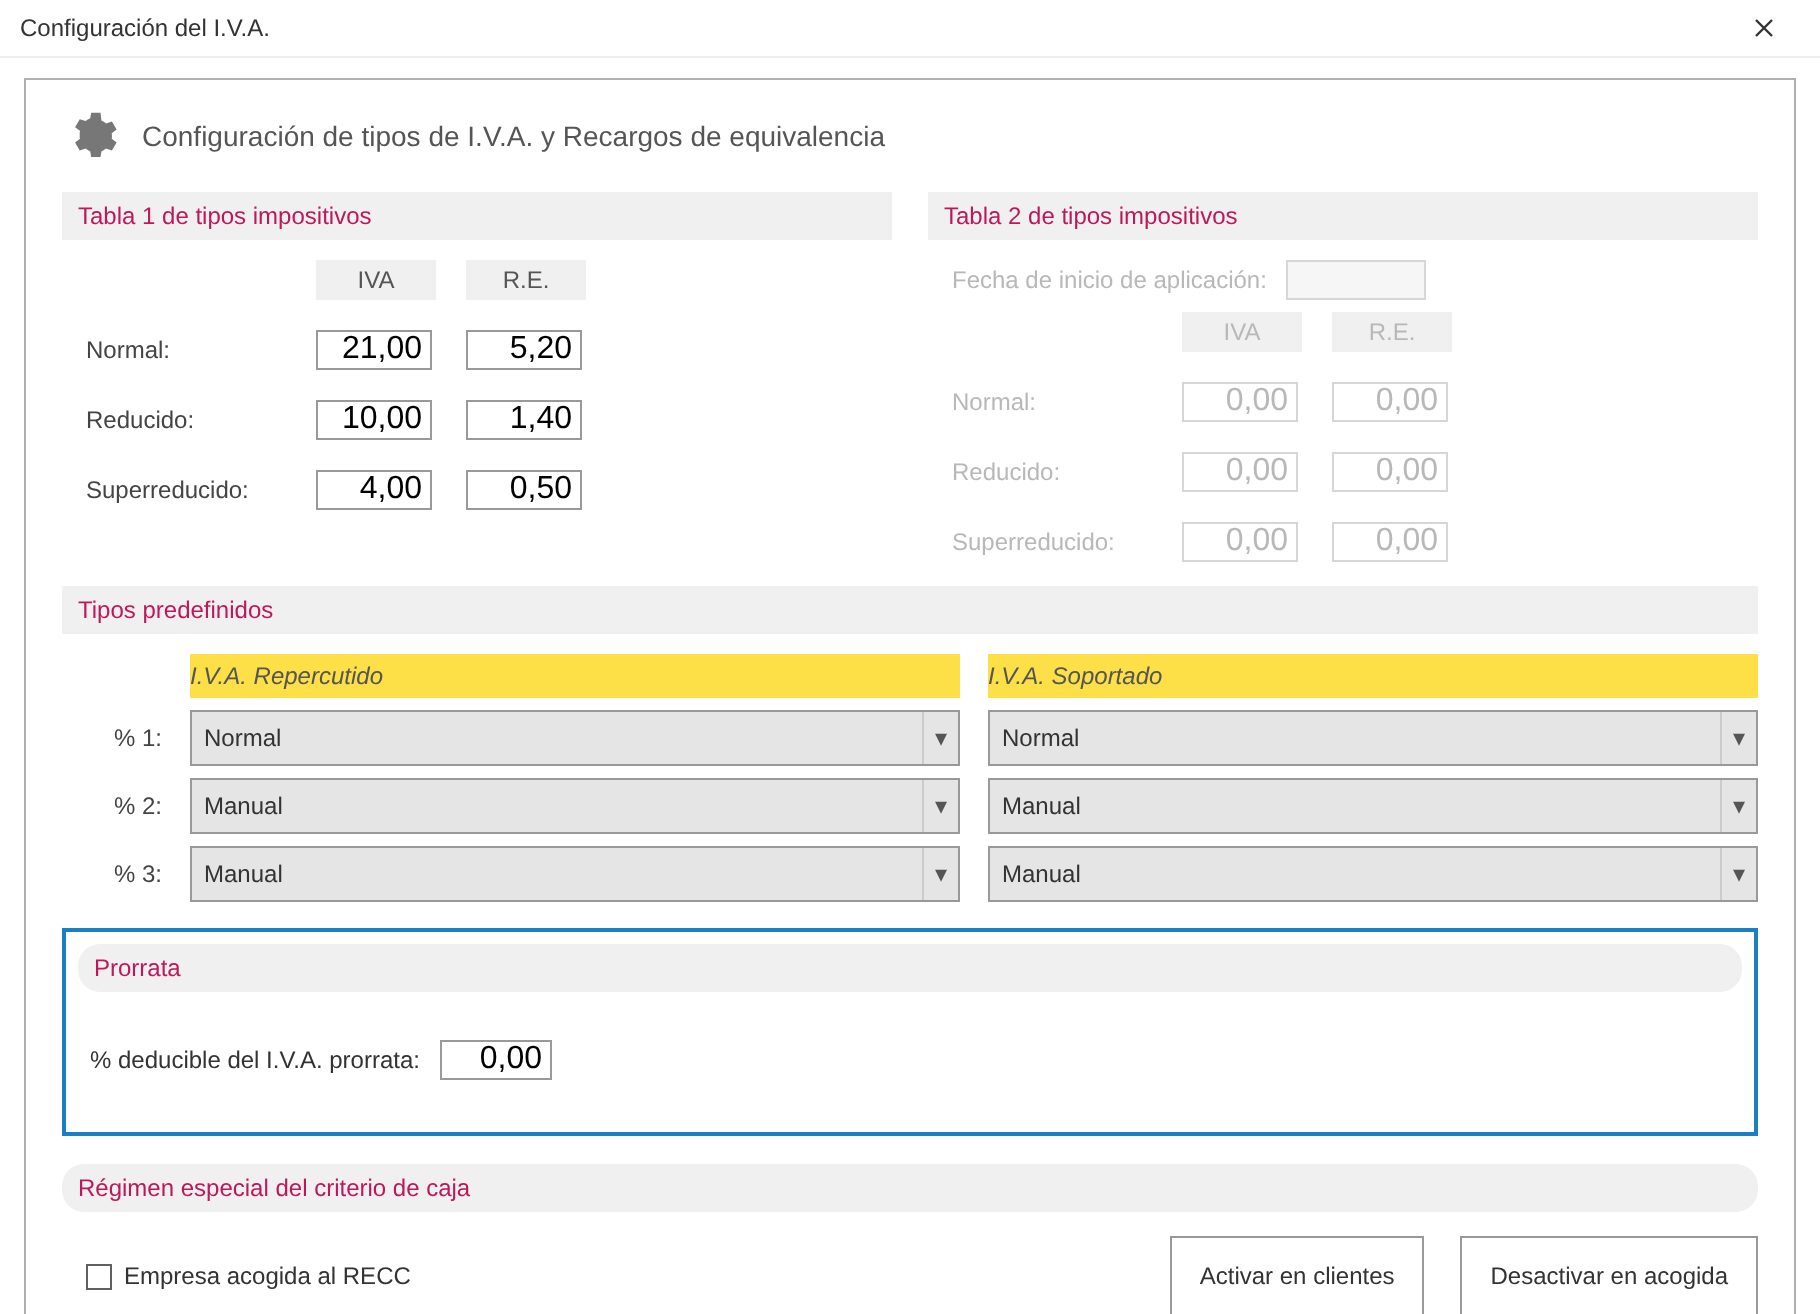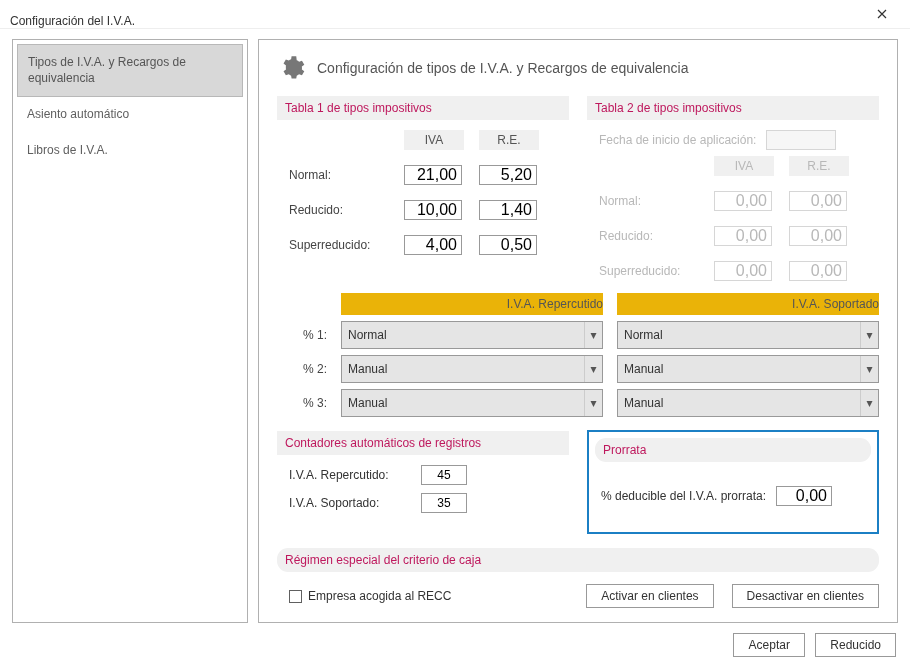--- a/index.html
+++ b/index.html
@@ -11,21 +11,21 @@
     background: #fff;
     width: 910px; height: 657px;
     overflow: hidden;
   }
   .window {
     width: 910px; height: 657px;
     display: flex; flex-direction: column;
   }
   .titlebar {
     height: 30px;
-    display: flex; align-items: flex-end;
+    display: flex; align-items: center;
     padding: 0 8px 0 10px;
     border-bottom: 1px solid #eee;
   }
   .titlebar .title { flex: 1; font-size: 12px; color: #333; }
   .titlebar .close {
     width: 40px; height: 28px;
     display: flex; align-items: center; justify-content: center;
     font-size: 14px; color: #333;
   }
   .body {
@@ -109,21 +109,21 @@
   }
   .predef {
     display:grid;
     grid-template-columns: 44px 1fr 1fr;
     column-gap: 14px;
     row-gap: 6px;
     align-items:center;
     margin-left: 6px;
     margin-bottom: 14px;
   }
-  .predef .group-hdr { text-align:right; color:#555; background:#eab308; padding:4px 0;}
+  .predef .group-hdr { text-align:left; color:#555; background:#fde047; padding:4px 0;font-style:italic;}
   .predef .row-lbl { text-align:right; color:#444; }
   .select {
     height: 28px;
     border:1px solid #999;
     display:flex; align-items:center;
     padding: 0 0 0 6px;
     background:#e5e5e5;
     position:relative;
     font-size:12px;
   }
@@ -156,21 +156,21 @@
     padding: 24px 12px 26px 12px;
     display:flex; align-items:center; justify-content:flex-start; gap:10px;
   }
   .checkbox-row {
     display:flex; align-items:center; gap:6px;
     margin-left:12px;
     text-align:right;
   }
   .chk { width:13px; height:13px; border:1px solid #606060; background:#fff;}
   .btn {
-    height:24px;
+    height:40px;
     border:1px solid #999;
     background:#fff;
     padding: 0 14px;
     font-family:inherit; font-size:12px; color:#333;
     display:inline-flex; align-items:center; justify-content:center;
   }
   .footer {
     height: 40px;
     border-top: 1px solid #fff;
     display:flex; justify-content:flex-end; align-items:center;
@@ -189,25 +189,20 @@
   <div class="titlebar">
     <div class="title">Configuración del I.V.A.</div>
     <div class="close">
       <svg width="10" height="10" viewBox="0 0 10 10">
           <path d="M1 1 L9 9 M9 1 L1 9" stroke="#333" stroke-width="1.2" fill="none"></path>
         </svg>
     </div>
   </div>
 
   <div class="body">
-    <div class="sidebar">
-      <div class="nav-item active"><span>Tipos de I.V.A. y Recargos de equivalencia</span></div>
-      <div class="nav-item"><span>Asiento automático</span></div>
-      <div class="nav-item"><span>Libros de I.V.A.</span></div>
-    </div>
 
     <div class="main">
       <div class="page-header">
         <svg class="gear" viewBox="0 0 24 24" fill="currentColor">
             <path d="M12 8a4 4 0 100 8 4 4 0 000-8zm9.4 4a7.6 7.6 0 00-.1-1.2l2.1-1.6-2-3.4-2.5.8a7.7 7.7 0 00-2-1.2L16.5 2h-4l-.4 2.4a7.7 7.7 0 00-2 1.2l-2.5-.8-2 3.4 2.1 1.6A7.6 7.6 0 007.6 12c0 .4 0 .8.1 1.2l-2.1 1.6 2 3.4 2.5-.8c.6.5 1.3.9 2 1.2l.4 2.4h4l.4-2.4c.7-.3 1.4-.7 2-1.2l2.5.8 2-3.4-2.1-1.6c.1-.4.1-.8.1-1.2z"></path>
           </svg>
         <div class="page-title">Configuración de tipos de I.V.A. y Recargos de equivalencia</div>
       </div>
 
       <div class="two-col">
@@ -251,20 +246,21 @@
             <input class="num-input" disabled="" value="0,00" style="">
             <input class="num-input" disabled="" value="0,00" style="">
 
             <div class="lbl disabled">Superreducido:</div>
             <input class="num-input" disabled="" value="0,00" style="">
             <input class="num-input" disabled="" value="0,00" style="">
           </div>
         </div>
       </div>
 
+      <div class="section-header">Tipos predefinidos</div>
       <div class="predef">
         <div></div>
         <div class="group-hdr">I.V.A. Repercutido</div>
         <div class="group-hdr">I.V.A. Soportado</div>
 
         <div class="row-lbl">% 1:</div>
         <div class="select">
             <span class="sel-text">Normal</span>
             <span class="sel-arrow">▾</span>
           </div>
@@ -288,49 +284,40 @@
             <span class="sel-text">Manual</span>
             <span class="sel-arrow">▾</span>
           </div>
         <div class="select">
             <span class="sel-text">Manual</span>
             <span class="sel-arrow">▾</span>
           </div>
       </div>
 
       <div class="two-col">
-        <div class="col">
-          <div class="section-header">Contadores automáticos de registros</div>
-          <div class="counters">
-            <div>I.V.A. Repercutido:</div>
-            <input class="cnt-input" value="45" style="">
-            <div>I.V.A. Soportado:</div>
-            <input class="cnt-input" value="35" style="">
-          </div>
-        </div>
         <div class="col">
           <div class="prorrata-box">
             <div class="section-header">Prorrata</div>
             <div class="prorrata-body">
               <span>% deducible del I.V.A. prorrata:</span>
               <input class="num-input" style="width: 56px;" value="0,00">
             </div>
           </div>
         </div>
       </div>
 
       <div class="section-header" style="margin-top:14px;border-radius:11px;">Régimen especial del criterio de caja</div>
       <div class="recc-row">
         <div class="checkbox-row">
           <div class="chk"></div>
           <span>Empresa acogida al RECC</span>
         </div>
         <div class="spacer"></div>
         <button class="btn">Activar en clientes</button>
-        <button class="btn">Desactivar en clientes</button>
+        <button class="btn">Desactivar en acogida</button>
       </div>
 
     </div>
   </div>
 
   <div class="footer">
     <button class="btn" style="min-width:72px;">Aceptar</button>
     <button class="btn" style="min-width:72px;">Reducido</button>
   </div>
 </div>

